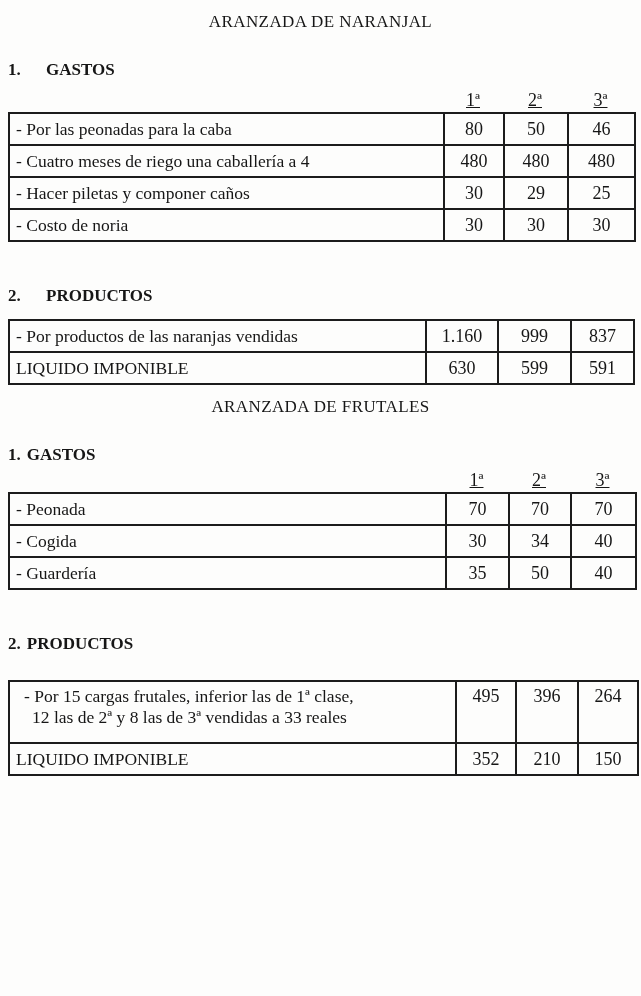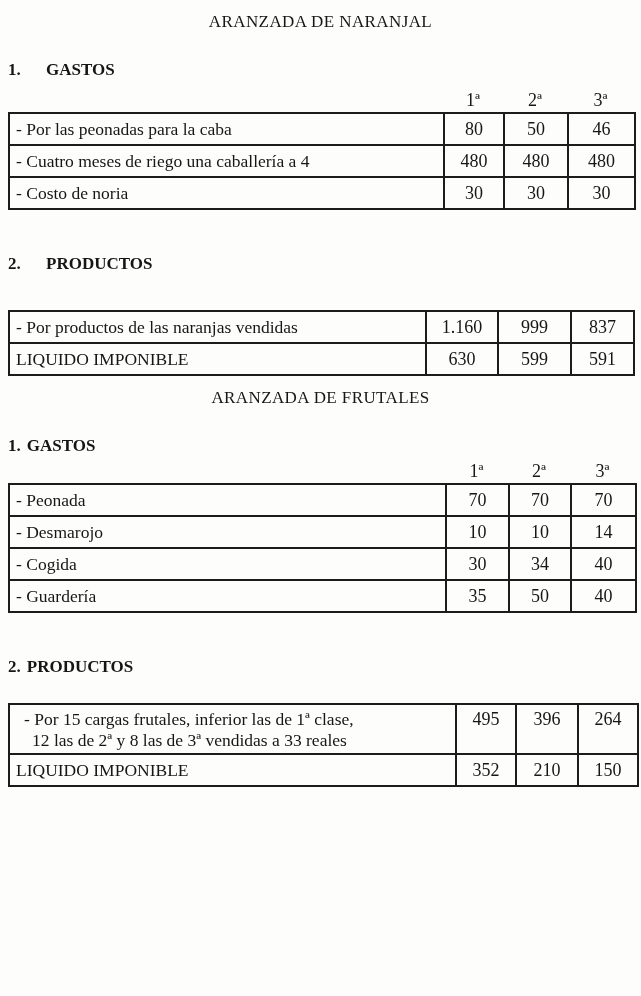--- a/index.html
+++ b/index.html
@@ -47,20 +47,21 @@
   .h-gastos-2    { margin-top: 28px; }
   .h-productos-2 { margin-top: 44px; }
 
   .col-headers {
     display: flex;
     margin-left: 8px;
     margin-top: 10px;
     height: 22px;
     font-size: 18px;
     line-height: 20px;
+    text-decoration: underline;
   }
   .col-headers.second { margin-top: 5px; }
   .col-headers .spacer { }
   .col-headers .ch { text-align: center; }
 
   table.data-table {
     margin-left: 8px;
     border-collapse: collapse;
     table-layout: fixed;
   }
@@ -73,21 +74,21 @@
   td.label-cell {
     font-size: 17.5px;
     padding: 2px 4px 2px 6px;
     line-height: 21px;
   }
   td.num-cell {
     text-align: center;
     font-size: 18px;
     padding: 2px 2px;
   }
-  tr.tall-row td { height: 50px; vertical-align: top; padding-top: 4px; }
+  tr.tall-row td { height: 62px; vertical-align: top; padding-top: 4px; }
   td.multiline {
     white-space: pre-line;
     text-indent: -8px;
     padding-left: 22px;
   }
 </style>
 </head>
 <body>
 
 <div class="page">
@@ -120,34 +121,40 @@
         <td class="num-cell">50</td>
         <td class="num-cell">46</td>
       </tr>
       <tr>
         <td class="label-cell">- Cuatro meses de riego una caballería a 4</td>
         <td class="num-cell">480</td>
         <td class="num-cell">480</td>
         <td class="num-cell">480</td>
       </tr>
       <tr>
+        <td class="label-cell">- Hacer piletas y componer caños</td>
+        <td class="num-cell">30</td>
+        <td class="num-cell">29</td>
+        <td class="num-cell">25</td>
+      </tr>
+      <tr>
         <td class="label-cell">- Costo de noria</td>
         <td class="num-cell">30</td>
         <td class="num-cell">30</td>
         <td class="num-cell">30</td>
       </tr>
     </tbody>
   </table>
 
   <div class="sec-heading gap-wide h-productos-1">
     <span class="num">2.</span>
     <span class="lbl">PRODUCTOS</span>
   </div>
 
-  <table class="data-table" style="width:625px; margin-top:36px">
+  <table class="data-table" style="width:625px; margin-top:13px">
     <colgroup>
         <col style="width:417px">
         <col style="width:72px">
         <col style="width:73px">
         <col style="width:63px">
       </colgroup>
     <tbody>
       <tr>
         <td class="label-cell">- Por productos de las naranjas vendidas</td>
         <td class="num-cell">1.160</td>
@@ -183,26 +190,20 @@
         <col style="width:63px">
         <col style="width:62px">
         <col style="width:65px">
       </colgroup>
     <tbody>
       <tr>
         <td class="label-cell">- Peonada</td>
         <td class="num-cell">70</td>
         <td class="num-cell">70</td>
         <td class="num-cell">70</td>
-      </tr>
-      <tr>
-        <td class="label-cell">- Desmarojo</td>
-        <td class="num-cell">10</td>
-        <td class="num-cell">10</td>
-        <td class="num-cell">14</td>
       </tr>
       <tr>
         <td class="label-cell">- Cogida</td>
         <td class="num-cell">30</td>
         <td class="num-cell">34</td>
         <td class="num-cell">40</td>
       </tr>
       <tr>
         <td class="label-cell">- Guardería</td>
         <td class="num-cell">35</td>

